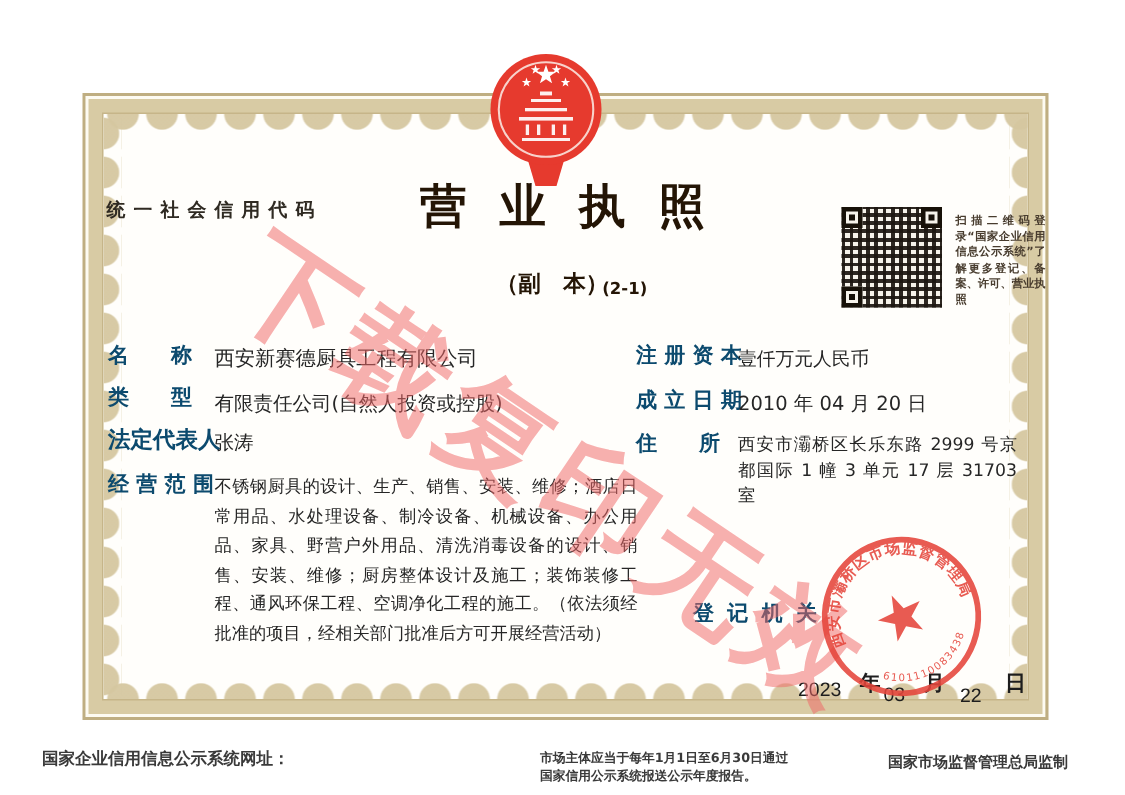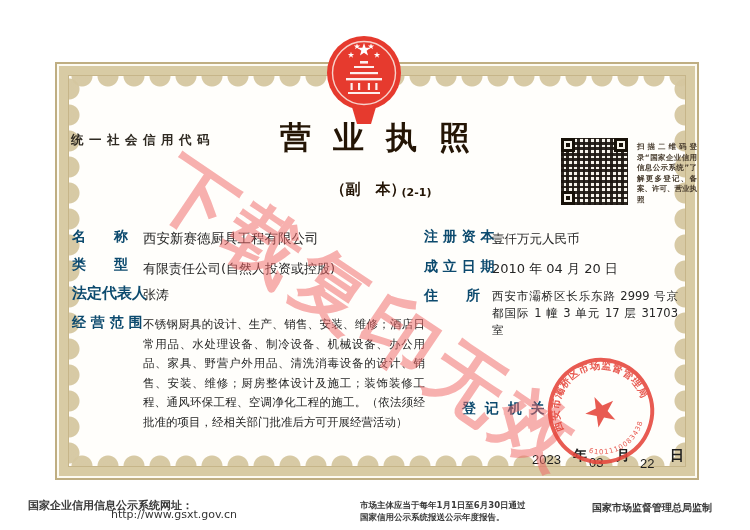--- a/index.html
+++ b/index.html
@@ -176,18 +176,17 @@
   <span class="d d-num d-year">2023</span>
   <span class="d d-cn d-yl">年</span>
   <span class="d d-num d-month">03</span>
   <span class="d d-cn d-ml">月</span>
   <span class="d d-num d-day">22</span>
   <span class="d d-cn d-dl">日</span>
 
   <div class="watermark">下载复印无效</div>
 
   <div class="ft ft-left-label">国家企业信用信息公示系统网址：</div>
-  <div class="ft ft-left-url">http://www.gsxt.gov.cn</div>
   <div class="ft ft-mid1">市场主体应当于每年1月1日至6月30日通过</div>
   <div class="ft ft-right">国家市场监督管理总局监制</div>
   <div class="ft ft-mid2">国家信用公示系统报送公示年度报告。</div>
 
 </div>
 
 </body></html>

